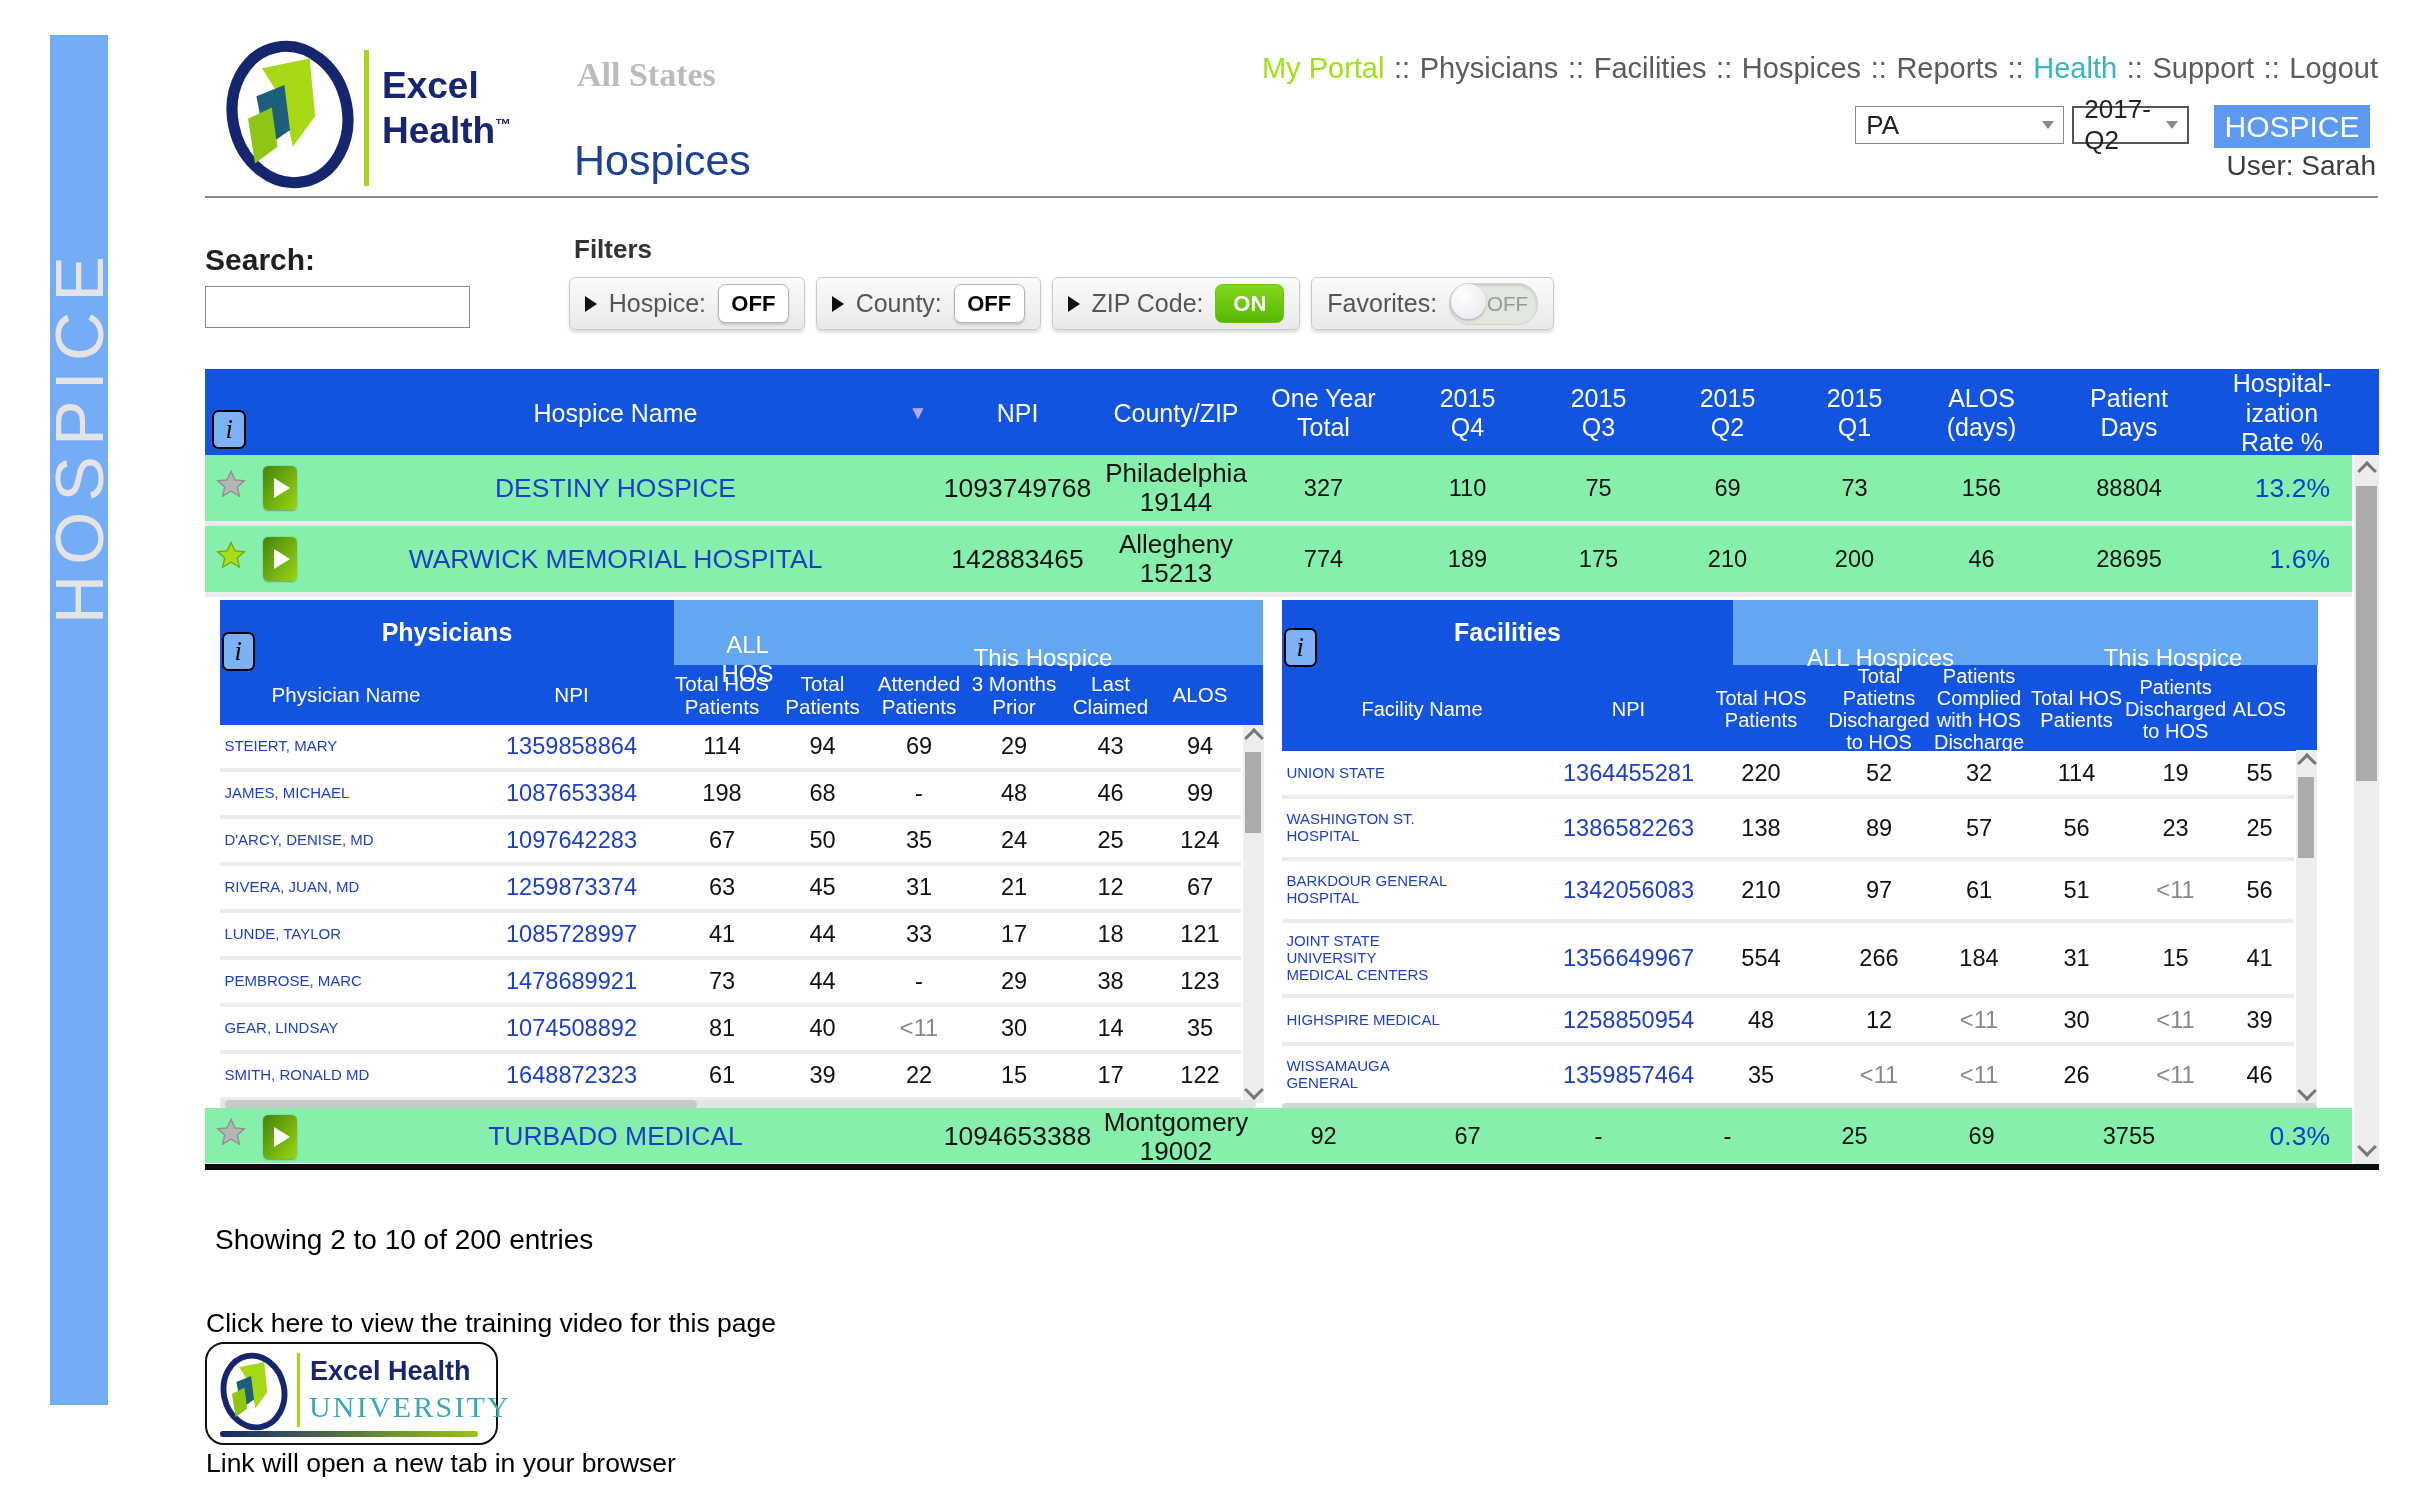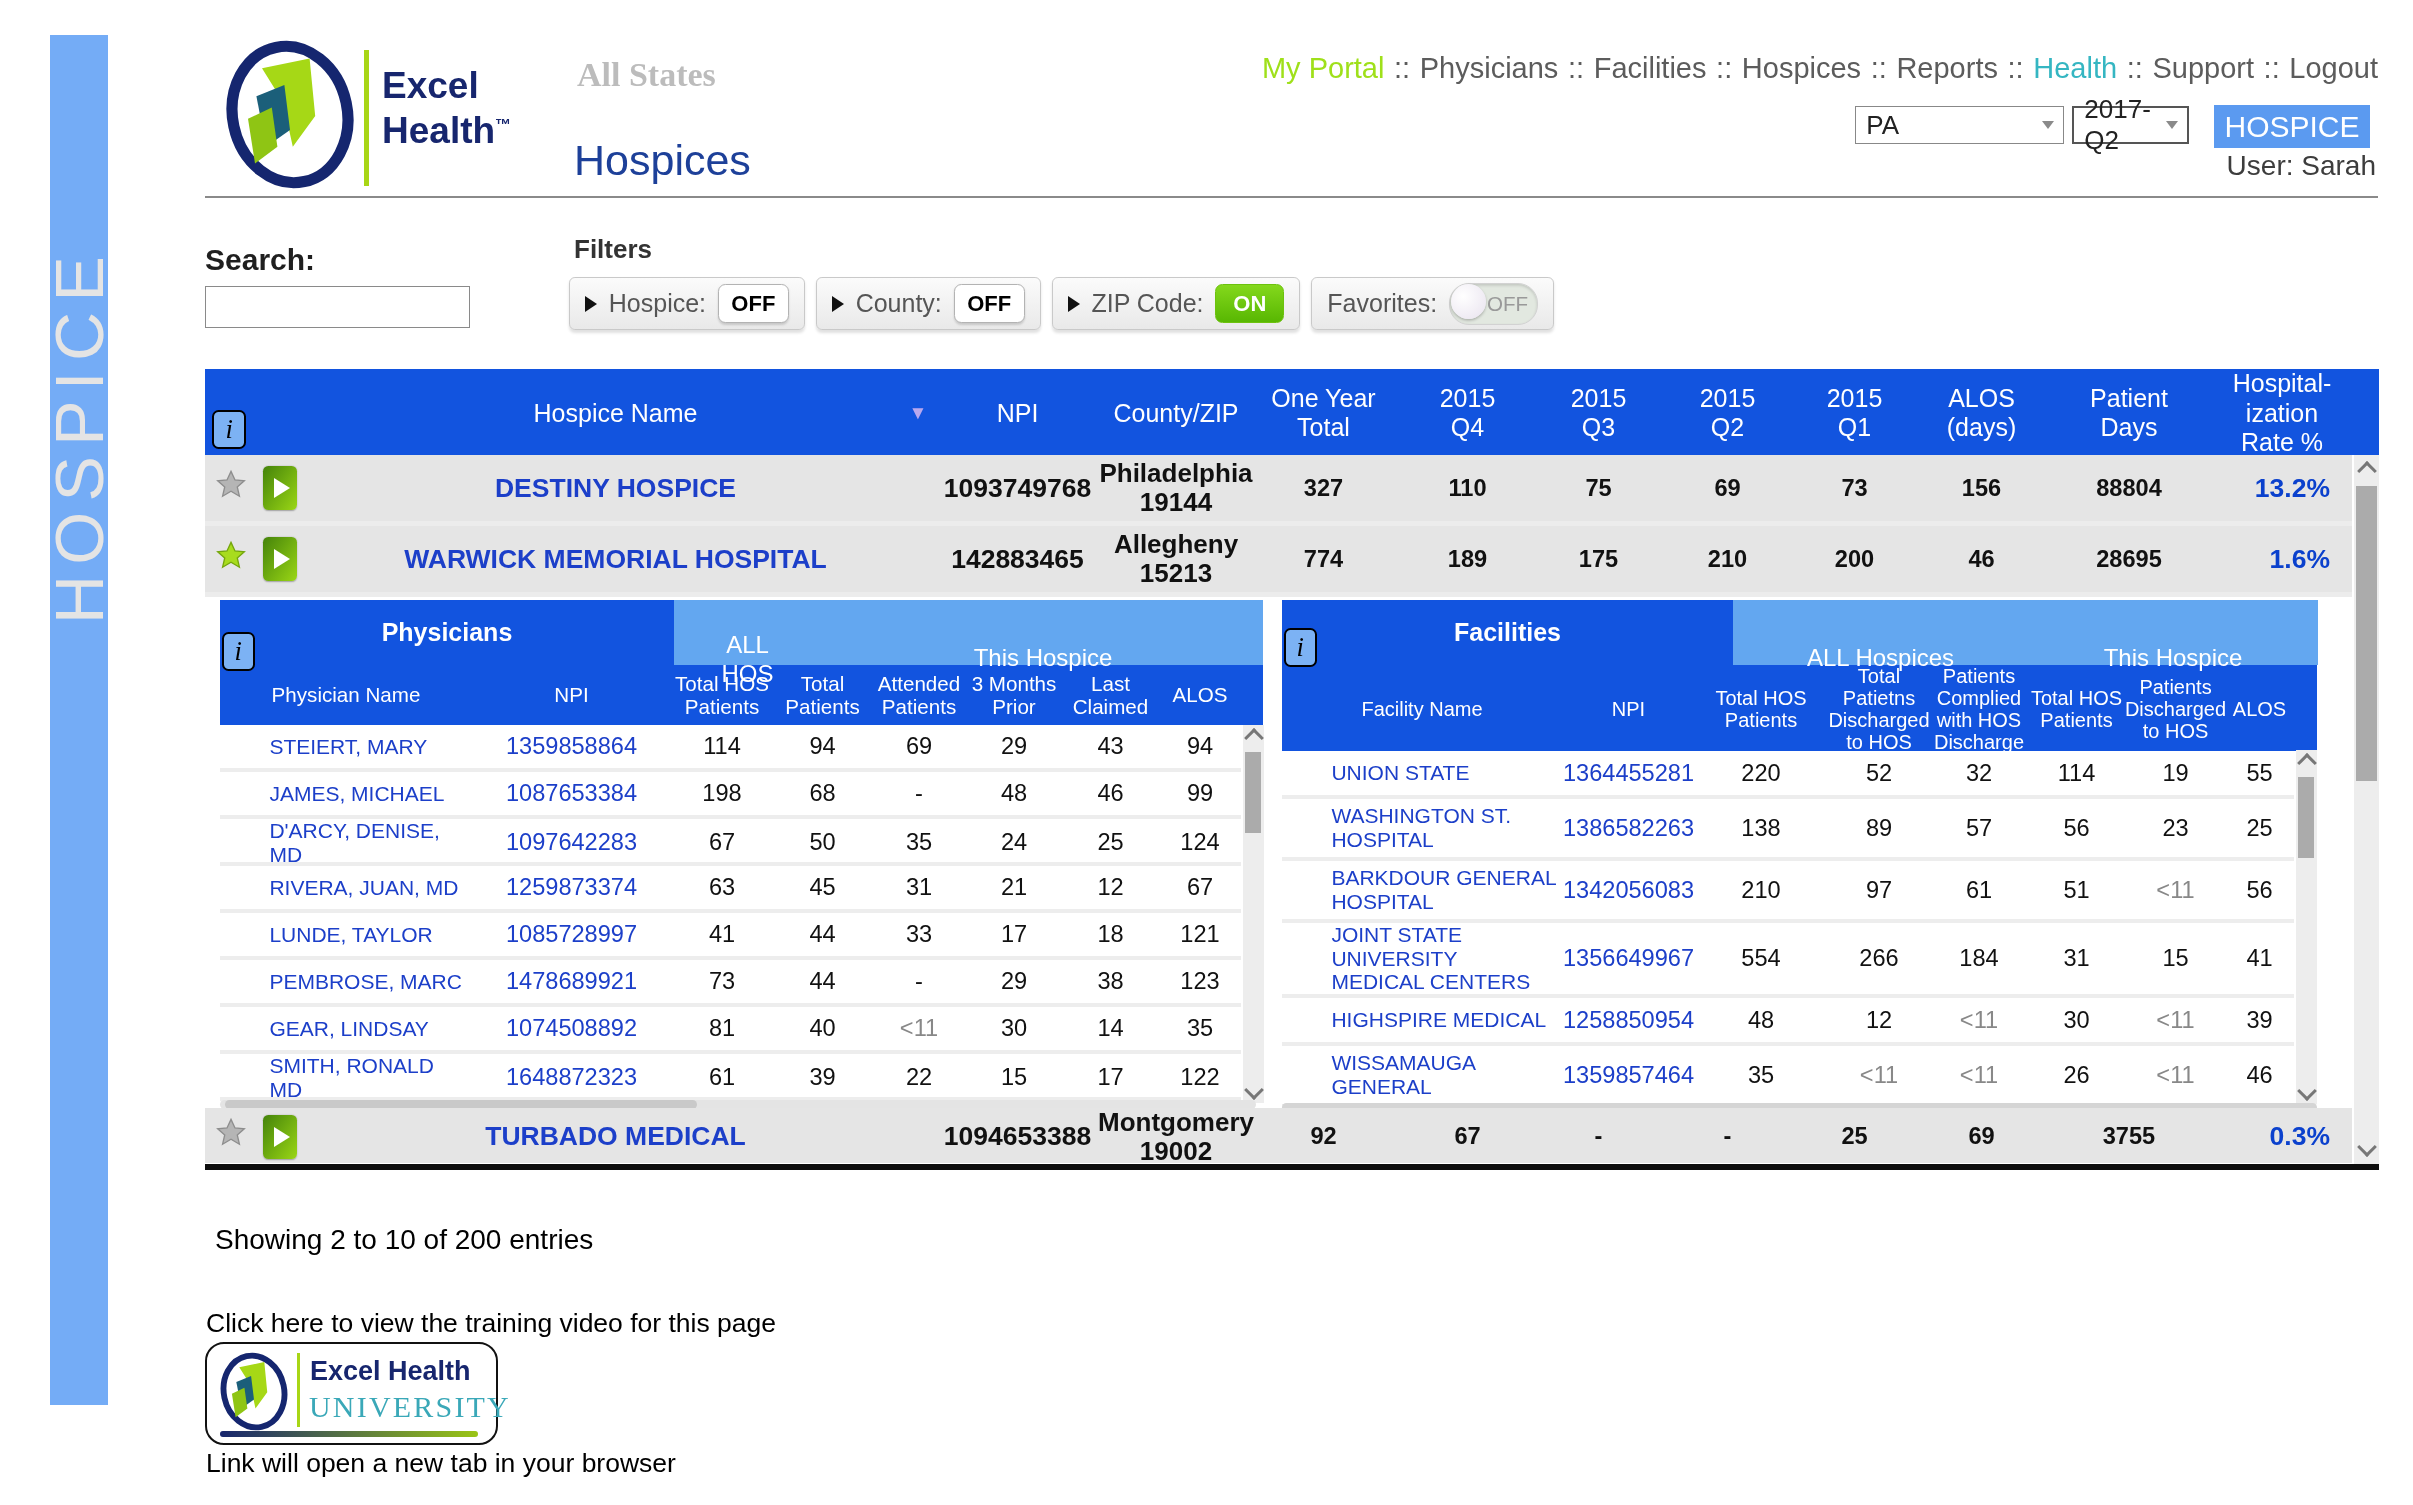--- a/index.html
+++ b/index.html
@@ -63,21 +63,21 @@
   .mgrid{display:grid;grid-template-columns:119px 583px 22px 177px 140px 155px 133px 129px 129px 125px 129px 166px 140px;}
   #main-header{left:205px;top:369px;width:2174px;height:86px;background:#1254df;color:#fff;
       font-size:25px;align-items:center;justify-items:center;text-align:center;line-height:1.18;
       white-space:pre-line;position:absolute;}
   .info-icon{width:29.5px;height:35px;border:2.9px solid #000;border-radius:6.6px;background:#7cb2f4;
       display:flex;align-items:center;justify-content:center;color:#000;
       font-family:"Liberation Serif",serif;font-style:italic;font-size:26.5px;}
   #main-info{position:absolute;left:7.4px;bottom:5.9px;}
   #main-sort{color:#b9a8ee;font-size:19px;}
   .mrow{height:66px;border-bottom:5.2px solid #ececec;align-items:center;justify-items:center;
-      font-size:26.5px;color:#111;width:2147px;background:#e5e5e5;font-weight:bold;}
+      font-size:26.5px;color:#111;width:2147px;background:#86efac;}
   .icons-cell{display:flex;gap:16px;align-items:center;justify-self:start;padding-left:10.3px;}
   .star svg{width:32px;height:32px;fill:#b5b5b5;stroke:#8d8d8d;stroke-width:1;}
   .star.fav svg{fill:#a8dc1e;stroke:#74a60c;}
   .play{width:34px;height:44px;border-radius:5.2px;background:linear-gradient(125deg,#44830a,#9ad615);
       display:flex;align-items:center;justify-content:center;box-shadow:0 0.7px 1.5px rgba(0,0,0,.3);}
   .play-tri{width:0;height:0;border-left:16px solid #fff;border-top:10.3px solid transparent;
       border-bottom:10.3px solid transparent;margin-left:3.7px;}
   .link{color:#1c3fc9;}
   .county{font-size:26px;line-height:1.1;text-align:center;white-space:pre-line;}
   .rate{color:#0b41cd;justify-self:end;padding-right:22px;}
@@ -86,21 +86,21 @@
   #bottom-black{left:205px;top:1164px;width:2174px;height:5.9px;background:#0d0d0d;}
 
   
   .sub-title-dark{position:absolute;top:0;height:65px;background:#1254df;}
   .sub-title-light{position:absolute;top:0;height:65px;background:#63a7f0;}
   .sub-title-label{position:absolute;color:#fff;font-weight:bold;font-size:25px;text-align:center;}
   .sub-span-label{position:absolute;color:#fff;font-size:24px;text-align:center;white-space:pre-line;line-height:1.2;margin-top:25px;}
   .sub-colhdr{background:#1254df;color:#fff;align-items:center;justify-items:center;text-align:center;
       white-space:pre-line;}
   .sub-row{border-bottom:4.4px solid #ededed;align-items:center;justify-items:center;background:#fff;}
-  .sub-name{justify-self:start;text-align:left;font-size:21px;line-height:1.12;white-space:pre-line;padding-left:4.4px;margin-left:45px;}
+  .sub-name{justify-self:start;text-align:left;font-size:15px;line-height:1.12;white-space:pre-line;padding-left:4.4px;}
   .num{font-size:23.6px;color:#111;}
   .num.dim{color:#888;}
 
   
   .pgrid{display:grid;grid-template-columns:252px 199px 102px 99px 94px 96px 97px 82px;}
   #phys-table{left:220px;top:600px;width:1043px;}
   #phys-colhdr{height:60px;font-size:20.6px;line-height:1.12;}
   .prow{height:43px;width:1021px;font-size:23.6px;}
   #phys-info{position:absolute;left:1.5px;top:32px;}
 

